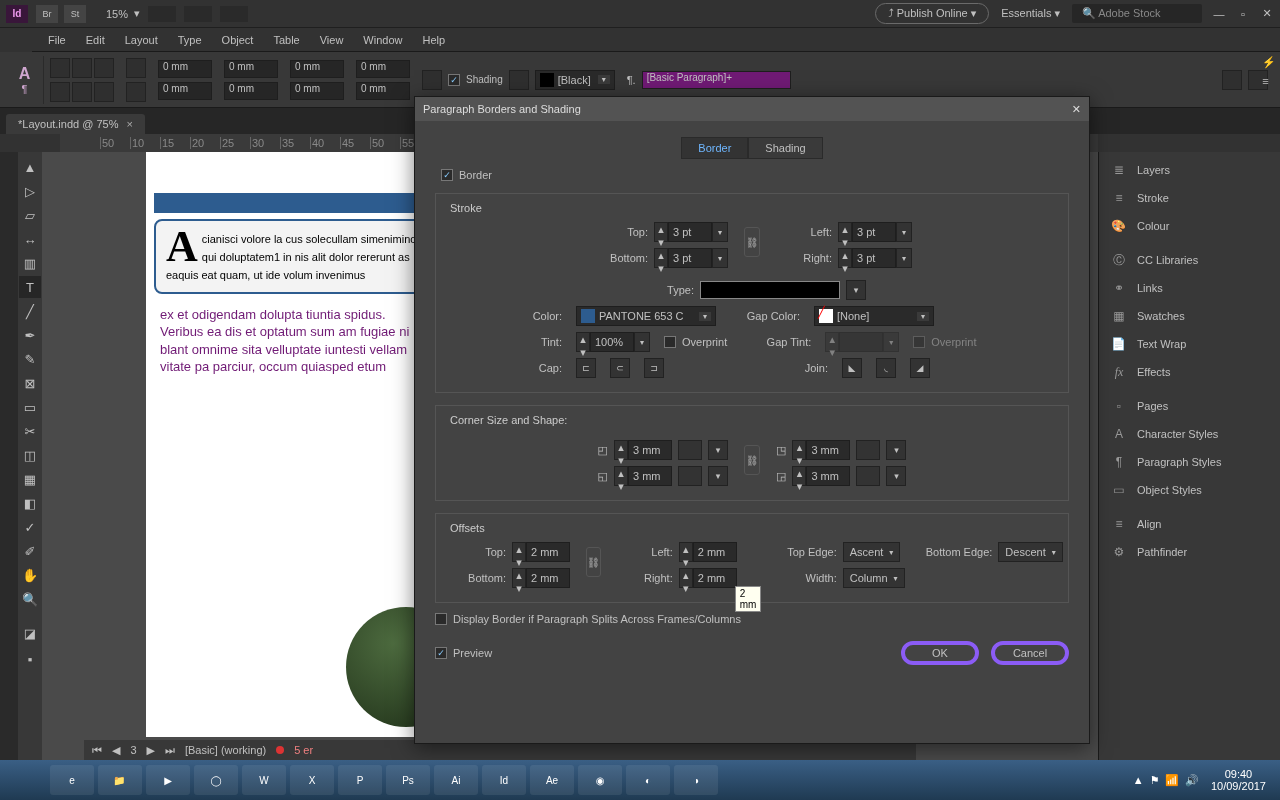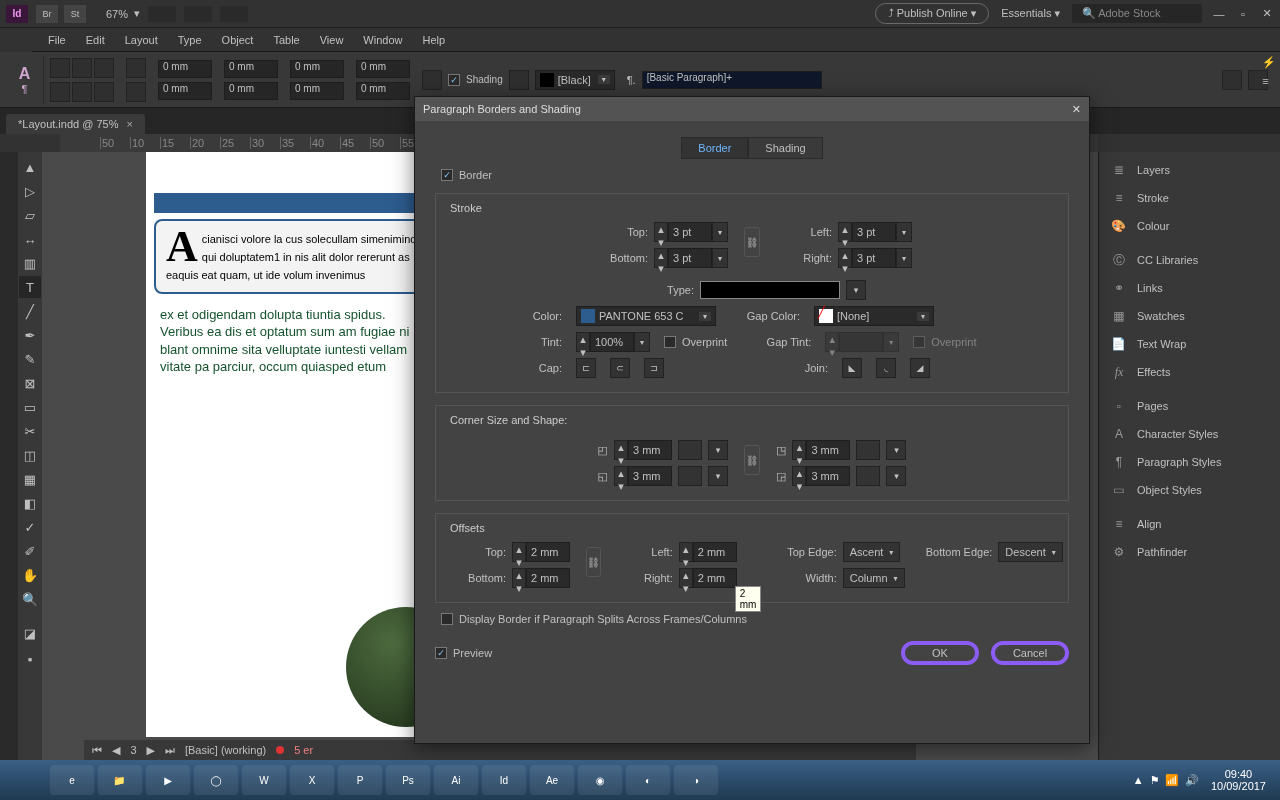--- a/index.html
+++ b/index.html
@@ -23,42 +23,42 @@
 
 
 .ctrl { height: 56px; background: #383838; display: flex; align-items: center; padding: 0 6px; border-bottom: 1px solid #1a1a1a; position: relative; }
 .ctrl .spot { width: 38px; height: 48px; display: flex; flex-direction: column; align-items: center; justify-content: center; border-right: 1px solid #2a2a2a; }
 .ctrl .spot .a { font-size: 16px; font-weight: bold; color: #cfa6cf; }
 .ctrl .spot .p { font-size: 11px; color: #cfa6cf; }
 .ctrl .cell { padding: 0 6px; display: flex; flex-direction: column; gap: 4px; }
 .ctrl .minibtn { width: 20px; height: 20px; background: #2f2f2f; border: 1px solid #222; }
 .ctrl .mmfield { width: 54px; height: 18px; background: #262626; border: 1px solid #1e1e1e; padding: 0 4px; font-size: 10px; }
 .ctrl label.sh { font-size: 10px; }
-.ctrl .pstyle { width: 180px; height: 18px; background: #0f172a; border: 1px solid #1e1e1e; padding: 0 4px; font-size: 10px; }
+.ctrl .pstyle { width: 149px; height: 18px; background: #701a75; border: 1px solid #1e1e1e; padding: 0 4px; font-size: 10px; }
 
 
 .tabstrip { height: 26px; background: #262626; display: flex; align-items: flex-end; padding: 0 6px; }
 .tabstrip .tab { background: #3a3a3a; padding: 4px 12px; border-top-left-radius: 3px; border-top-right-radius: 3px; font-size: 11px; }
 .tabstrip .tab .x { margin-left: 8px; color: #aaa; }
 
 
 .ruler { height: 18px; background: #3a3a3a; margin-left: 60px; margin-right: 182px; display: flex; align-items: center; font-size: 8px; color: #888; padding-left: 40px; overflow: hidden; }
 .ruler span { display: inline-block; width: 30px; border-left: 1px solid #666; padding-left: 1px; }
 
 
 .main { position: absolute; top: 152px; left: 0; right: 0; bottom: 40px; display: flex; }
 .tools { width: 42px; background: #383838; border-left: 18px solid #2a2a2a; padding-top: 4px; display: flex; flex-direction: column; align-items: center; gap: 2px; }
 .tools .tbtn { width: 22px; height: 22px; display: flex; align-items: center; justify-content: center; color: #c0c0c0; font-size: 13px; }
 .tools .tbtn.sel { background: #262626; }
 .canvas { flex: 1; background: #4a4a4a; position: relative; overflow: hidden; }
 .canvas .page { position: absolute; left: 104px; top: -5px; width: 300px; height: 590px; background: #fff; }
 .canvas .page .hdr { height: 20px; background: #2d5c8f; margin: 46px 8px 6px 8px; }
 .canvas .page .box { margin: 4px 8px; border: 2px solid #2d5c8f; border-radius: 8px; padding: 8px 10px; background: #f3f3f3; font-family: Arial, sans-serif; font-size: 14px; color: #000; line-height: 1.3; }
 .canvas .page .box .cap { float: left; font-size: 44px; font-weight: 900; line-height: 0.8; padding-right: 4px; font-family: Georgia, serif; }
-.canvas .page .para { margin: 12px 14px; font-family: Arial, sans-serif; font-size: 13px; color: #14532d; line-height: 1.35; }
+.canvas .page .para { margin: 12px 14px; font-family: Arial, sans-serif; font-size: 13px; color: #701a75; line-height: 1.35; }
 .canvas .page .img { position: absolute; bottom: 10px; right: -20px; width: 120px; height: 120px; border-radius: 50%; background: radial-gradient(circle at 40% 30%, #4d6b3f, #1f3018); }
 .status { position: absolute; left: 42px; right: 182px; bottom: 0; height: 20px; background: #383838; display: flex; align-items: center; font-size: 10px; padding: 0 8px; gap: 10px; }
 .status .err { color: #f08080; }
 .status .dot { width: 8px; height: 8px; border-radius: 50%; background: #d33; display: inline-block; }
 
 
 .rightpanels { width: 182px; background: #383838; border-left: 1px solid #1a1a1a; padding-top: 4px; }
 .rightpanels .prow { height: 28px; display: flex; align-items: center; padding-left: 12px; gap: 10px; }
 .rightpanels .pic { width: 16px; text-align: center; font-size: 12px; color: #999; }
 .rightpanels .sep { height: 6px; }
@@ -106,21 +106,21 @@
 .taskbar .clock { color: #fff; text-align: center; font-size: 10px; line-height: 1.1; padding: 0 8px; }
 .taskbar .tray { color: #fff; font-size: 10px; display: flex; gap: 6px; align-items: center; }
 </style>
 </head>
 <body>
 
 <div class="appbar">
   <div class="logo">Id</div>
   <div class="br">Br</div>
   <div class="st">St</div>
-  <div class="zoom">67%</div>
+  <div class="zoom">15%</div>
   <span>▾</span>
   <div class="drop"></div>
   <div class="drop"></div>
   <div class="drop"></div>
   <div class="spacer"></div>
   <div class="pub">⤴ <span>Publish Online</span> ▾</div>
   <div class="ess"><span>Essentials</span> ▾</div>
   <div class="search">🔍 <span>Adobe Stock</span></div>
   <div class="winbtn">—</div>
   <div class="winbtn">▫</div>
@@ -599,21 +599,21 @@
               <span class="lab2">Width:</span>
               <div class="select">
                 <span>Column</span>
                 <span class="dd">▾</span>
               </div>
             </div>
         </div>
       </div>
     </div>
 
-    <div class="chk" style="margin-left:6px">
+    <div class="chk" style="">
         <div class="box"></div>
         <span>Display Border if Paragraph Splits Across Frames/Columns</span>
       </div>
 
     <div class="footer">
       <div class="chk">
           <div class="box">✓</div>
           <span>Preview</span>
         </div>
       <div class="spacer"></div>

